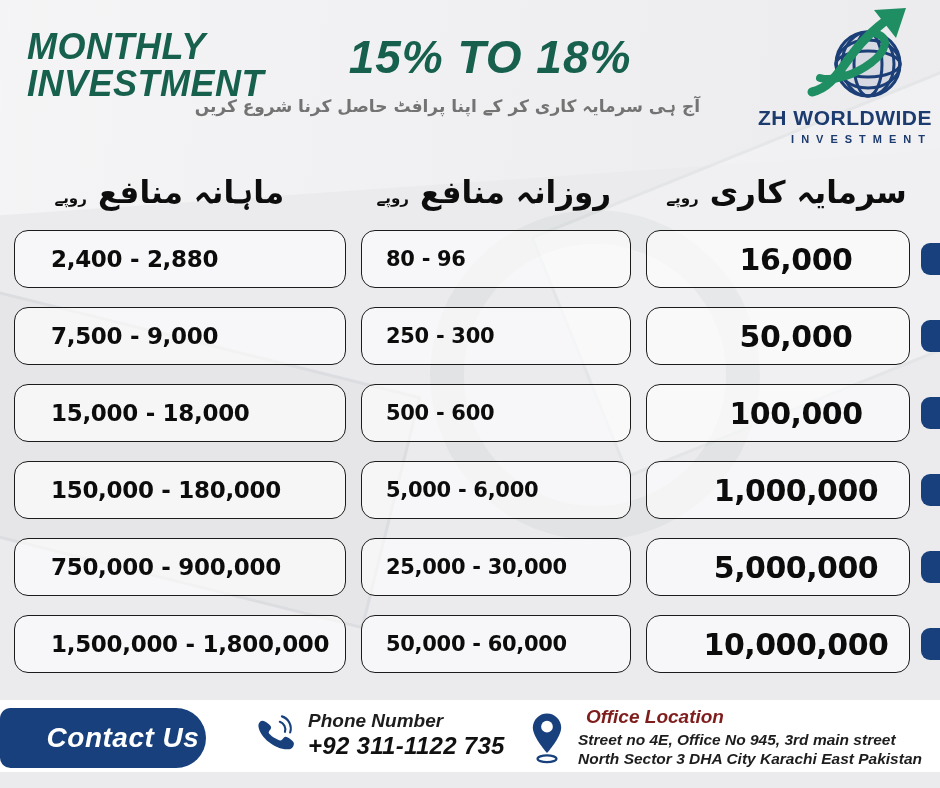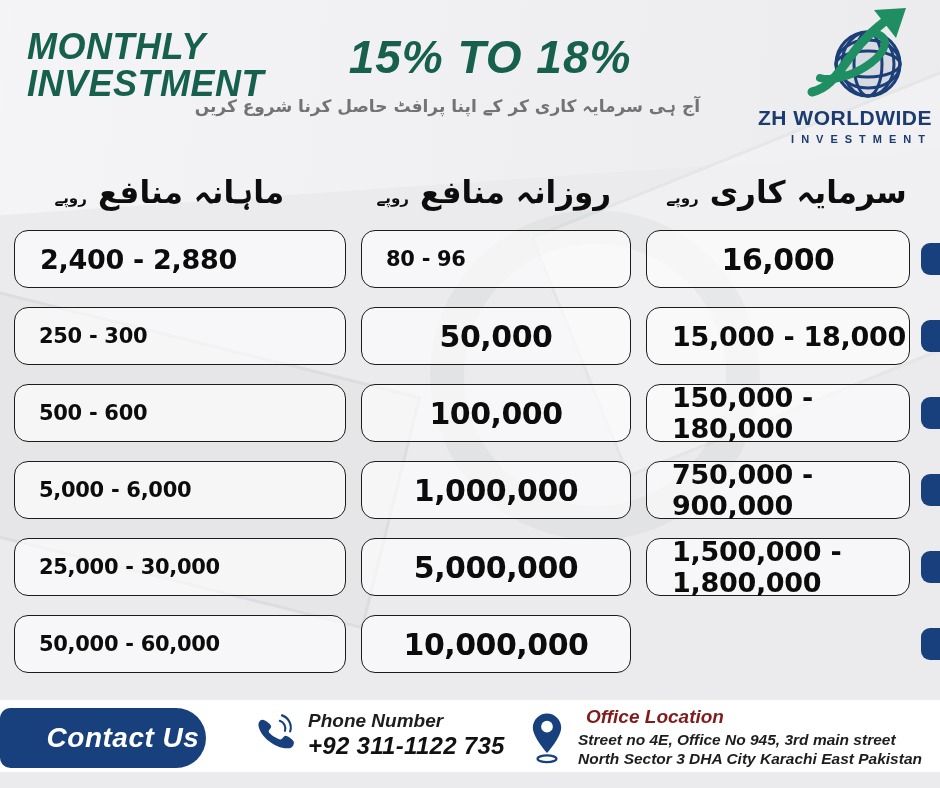--- a/index.html
+++ b/index.html
@@ -78,23 +78,23 @@
   
   .grid {
     position:absolute; left:14px; top:230px; width:896px;
     display:grid; grid-template-columns:332px 270px 264px;
     column-gap:15px; row-gap:19px;
   }
   .cell {
     height:58px; background:rgba(255,255,255,0.62);
     border:1.6px solid #1c1c1c; border-radius:14px;
     display:flex; align-items:center;
-    font-weight:bold; color:#0c0c0c;
-  }
-  .cell.monthly { padding-left:25px; font-size:27px; letter-spacing:-0.3px; }
+    font-weight:bold; color:#0c0c0c;padding-left:36px;
+  }
+  .cell.monthly { font-size:23px; letter-spacing:-0.3px; }
   .cell.daily   { padding-left:24px; font-size:21px; letter-spacing:-0.3px; }
   .cell.invest  { justify-content:center; font-size:30px; letter-spacing:-0.5px; }
 
   .row-tab {
     position:absolute; right:0; width:19px; height:32px;
     background:#17407c; border-radius:9px 0 0 9px;
   }
 
   
   .footer-band {
@@ -102,21 +102,21 @@
     background:#ffffff;
   }
   .contact-btn {
     position:absolute; left:0; top:708px; width:206px; height:60px;
     background:#17407c; border-radius:12px 34px 34px 12px;
     display:flex; align-items:center; justify-content:center;
     color:#ffffff; font-family:"Liberation Sans", sans-serif;
     font-style:italic; font-weight:800; font-size:28px; letter-spacing:0.5px;
     cursor:pointer; border:none;padding-left:40px;
   }
-  .phone-group { position:absolute; left:252px; top:710px; display:flex; align-items:center; }
+  .phone-group { position:absolute; left:252px; top:710px; display:flex; align-items:flex-end; }
   .phone-icon { width:46px; height:48px; margin-right:10px; }
   .phone-label {
     font-family:"Liberation Sans", sans-serif; font-style:italic;
     font-weight:bold; font-size:19px; color:#1d1d1d;
   }
   .phone-number {
     font-family:"Liberation Sans", sans-serif; font-style:italic;
     font-weight:800; font-size:24px; color:#111; letter-spacing:0.3px;
   }
   .office-group { position:absolute; left:530px; top:706px; display:flex; }
@@ -185,20 +185,21 @@
       <span class="main">سرمایہ کاری</span>
       <span class="suffix">روپے</span>
     </div>
   </div>
 
   <div class="grid">
     <div class="cell monthly">2,400 - 2,880</div>
     <div class="cell daily">80 - 96</div>
     <div class="cell invest">16,000</div>
 
+    <div class="cell monthly">7,500 - 9,000</div>
     <div class="cell daily">250 - 300</div>
     <div class="cell invest">50,000</div>
 
     <div class="cell monthly">15,000 - 18,000</div>
     <div class="cell daily">500 - 600</div>
     <div class="cell invest">100,000</div>
 
     <div class="cell monthly">150,000 - 180,000</div>
     <div class="cell daily">5,000 - 6,000</div>
     <div class="cell invest">1,000,000</div>

